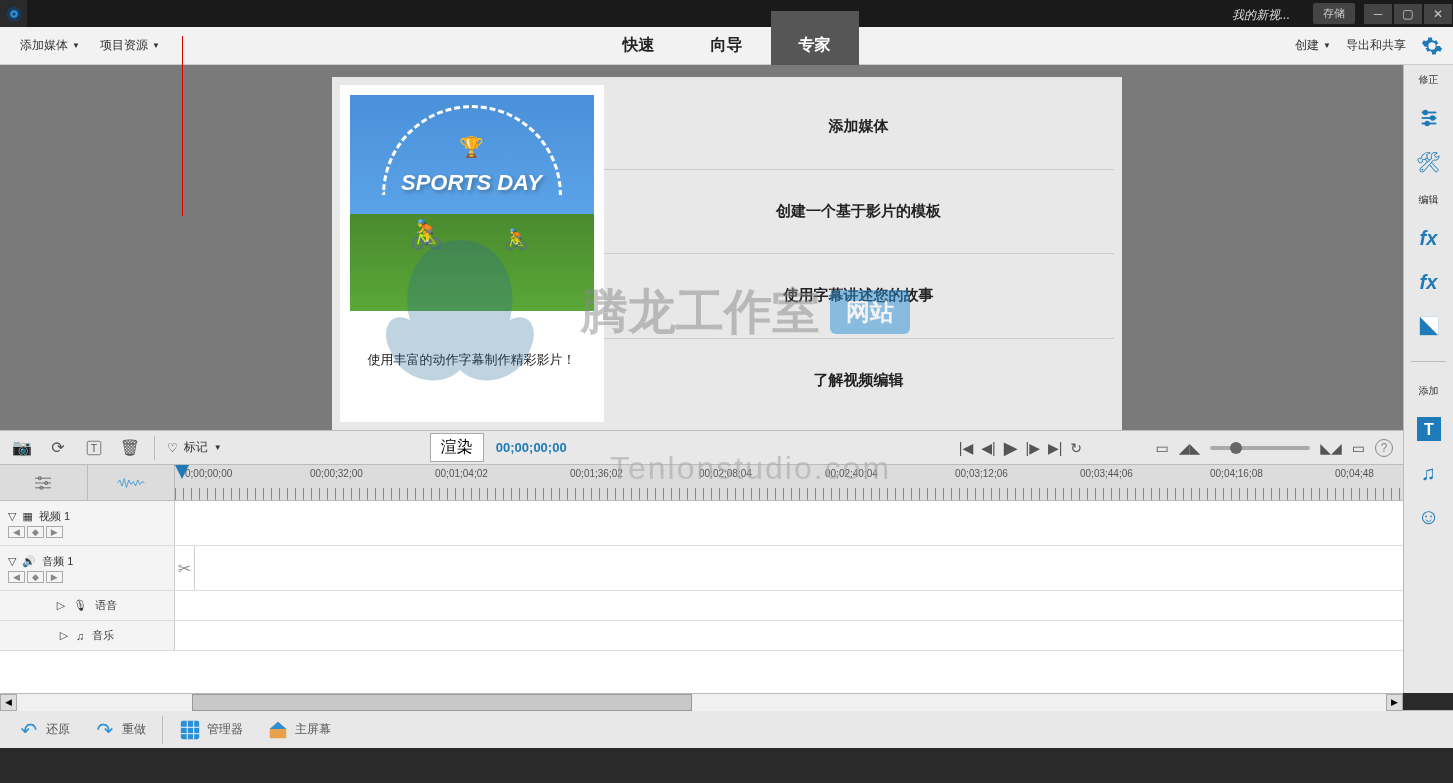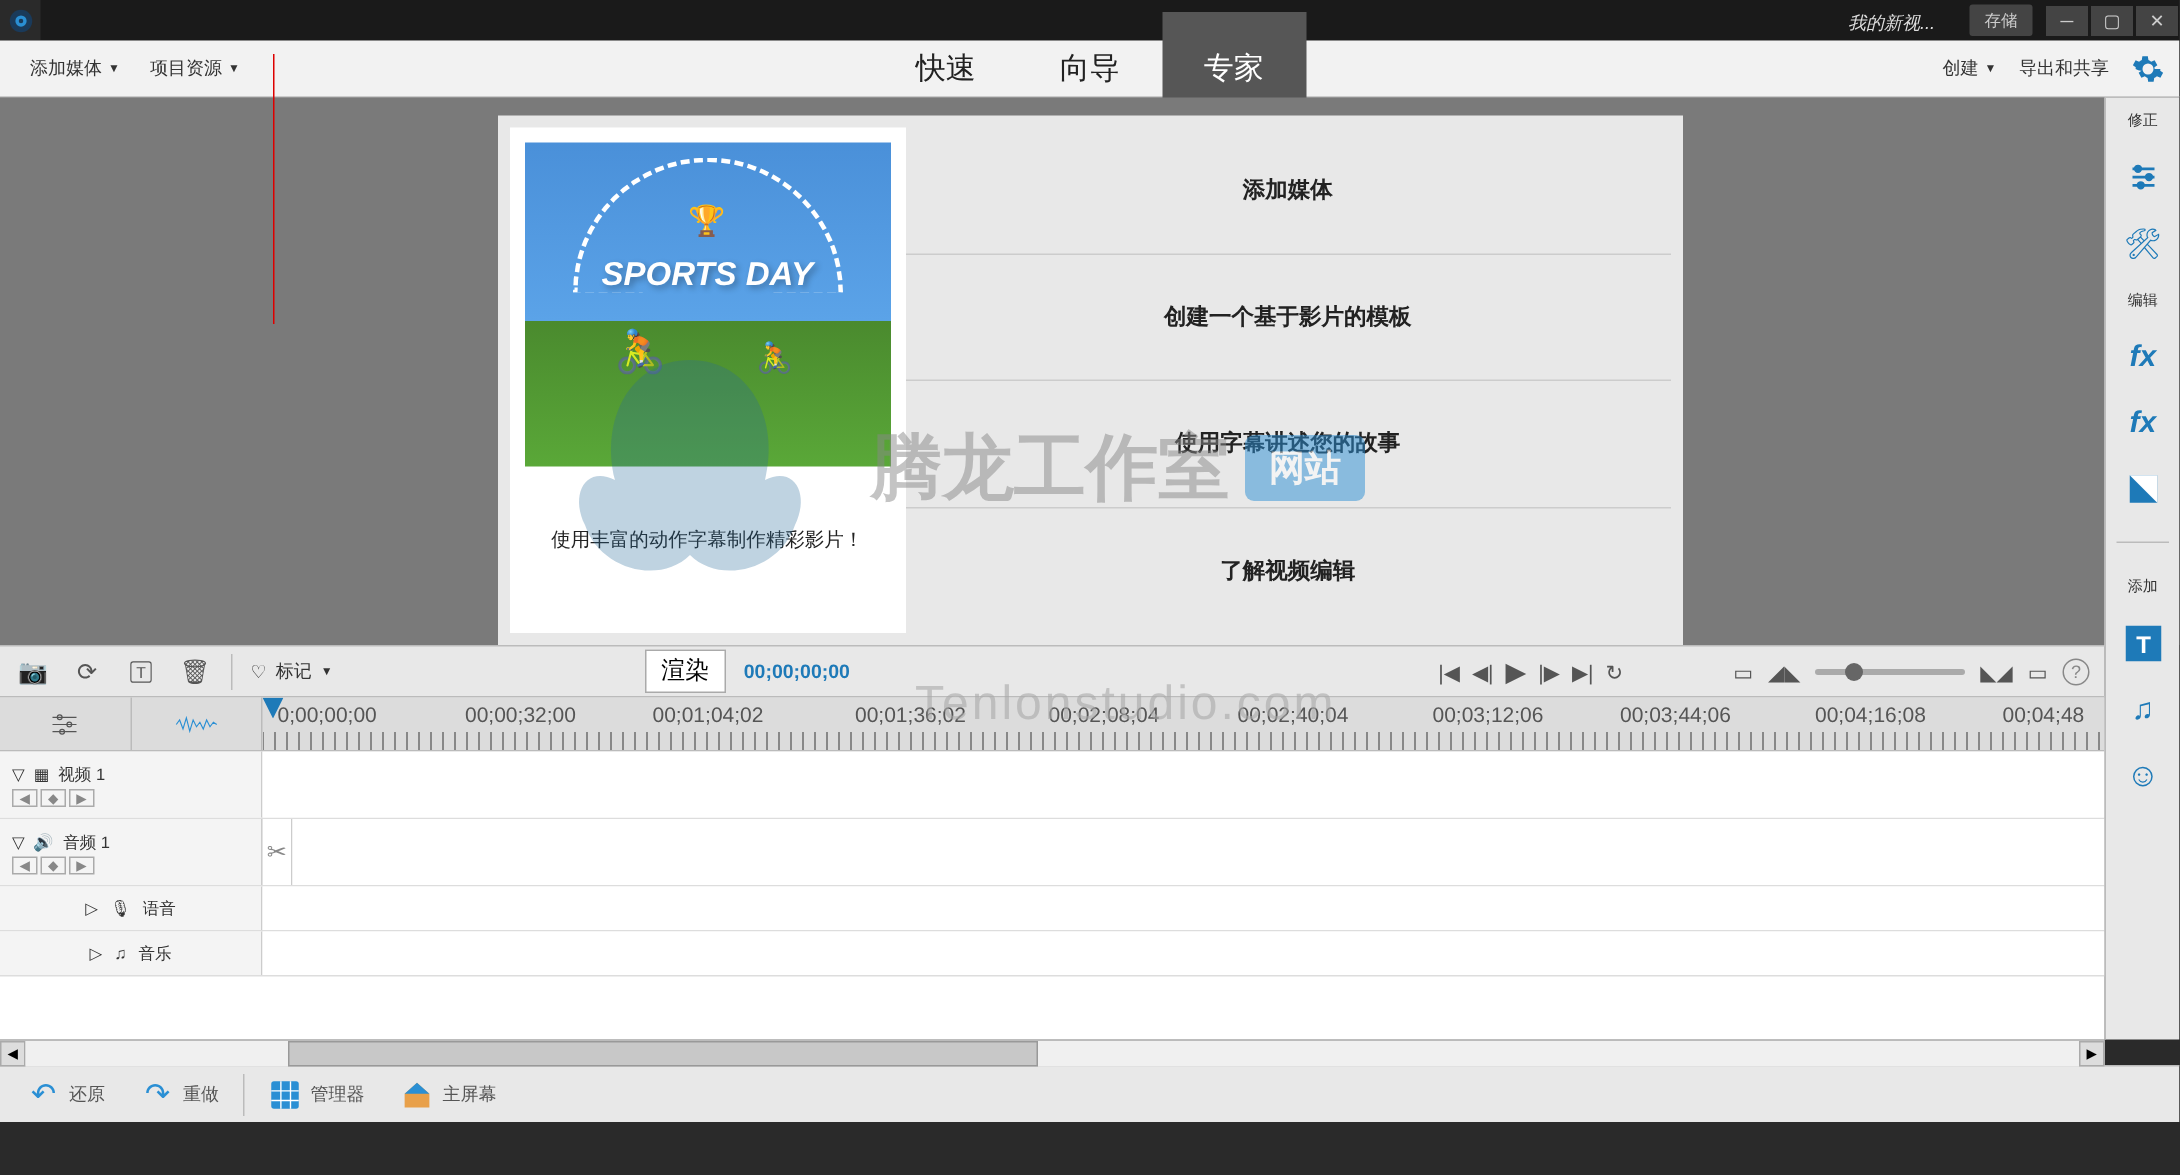--- a/index.html
+++ b/index.html
@@ -15,21 +15,21 @@
 .project-name { font-style: italic; color: #ddd; padding: 0 15px; }
 .save-btn { background: #444; padding: 3px 10px; margin: 0 8px; border-radius: 2px; cursor: pointer; font-size: 11px; }
 .window-controls { display: flex; }
 .win-ctrl { width: 28px; height: 20px; background: #444; margin: 0 1px; display: flex; align-items: center; justify-content: center; cursor: pointer; color: #ccc; font-size: 12px; }
 
 
 .toolbar { height: 38px; background: #f2f2f2; border-bottom: 1px solid #ccc; display: flex; align-items: center; position: relative; }
 .tb-left { display: flex; padding-left: 10px; }
 .tb-dropdown { font-size: 12px; color: #333; padding: 0 10px; cursor: pointer; display: flex; align-items: center; gap: 4px; }
 .tb-center { position: absolute; left: 50%; transform: translateX(-50%); display: flex; }
-.tab-btn { padding: 24px 28px; font-size: 20px; color: #222; cursor: pointer; font-weight: normal; }
+.tab-btn { padding: 24px 28px; font-size: 16px; color: #222; cursor: pointer; font-weight: bold; }
 .tab-btn.active { background: #565656; color: #fff; }
 .tb-right { margin-left: auto; display: flex; align-items: center; padding-right: 10px; gap: 15px; }
 .tb-link { font-size: 12px; color: #333; cursor: pointer; display: flex; align-items: center; gap: 4px; }
 .gear-icon { width: 22px; height: 22px; cursor: pointer; }
 
 
 .main-area { height: 365px; background: #7a7a7a; display: flex; justify-content: center; padding-top: 12px; position: relative; }
 .welcome-panel { width: 790px; background: #e8e8e8; display: flex; padding: 8px; }
 .thumb-card { width: 264px; background: #fff; padding: 10px; }
 .thumb-img { width: 244px; height: 216px; background: linear-gradient(to bottom, #4a90d9 0%, #5ba3e8 55%, #4a8a2e 55%, #5aa838 100%); position: relative; overflow: hidden; }
@@ -59,21 +59,21 @@
 .play-btn { cursor: pointer; color: #555; font-size: 14px; }
 .tl-right { margin-left: auto; display: flex; align-items: center; gap: 10px; }
 .zoom-slider { width: 100px; height: 4px; background: #aaa; position: relative; border-radius: 2px; }
 .zoom-thumb { position: absolute; left: 20%; top: -4px; width: 12px; height: 12px; background: #666; border-radius: 50%; }
 
 
 .timeline-area { height: 228px; background: #fff; width: calc(100% - 50px); display: flex; flex-direction: column; }
 .timeline-header { height: 36px; background: #dcdcdc; display: flex; border-bottom: 1px solid #bbb; }
 .th-tools { width: 175px; display: flex; }
 .th-tool { flex: 1; display: flex; align-items: center; justify-content: center; border-right: 1px solid #bbb; cursor: pointer; }
-.th-ruler { flex: 1; position: relative; font-size: 14px; color: #555; }
+.th-ruler { flex: 1; position: relative; font-size: 10px; color: #555; }
 .ruler-tick { position: absolute; top: 3px; }
 .ruler-line { position: absolute; bottom: 0; width: 100%; height: 12px; background: repeating-linear-gradient(to right, #888 0, #888 1px, transparent 1px, transparent 8px); }
 .playhead { position: absolute; left: 0; top: 0; width: 14px; height: 14px; background: #1e7ab8; clip-path: polygon(0 0, 100% 0, 50% 100%); }
 .playhead-line { position: absolute; left: 182px; top: 36px; width: 1px; height: 180px; background: #d00; z-index: 5; }
 
 .track { height: 45px; border-bottom: 1px solid #ddd; display: flex; }
 .track.small { height: 30px; }
 .track-head { width: 175px; background: #f4f4f4; border-right: 1px solid #ccc; padding: 4px 8px; display: flex; flex-direction: column; justify-content: center; font-size: 11px; color: #333; }
 .track-head.small { flex-direction: row; align-items: center; gap: 8px; }
 .track-title { display: flex; align-items: center; gap: 6px; }

